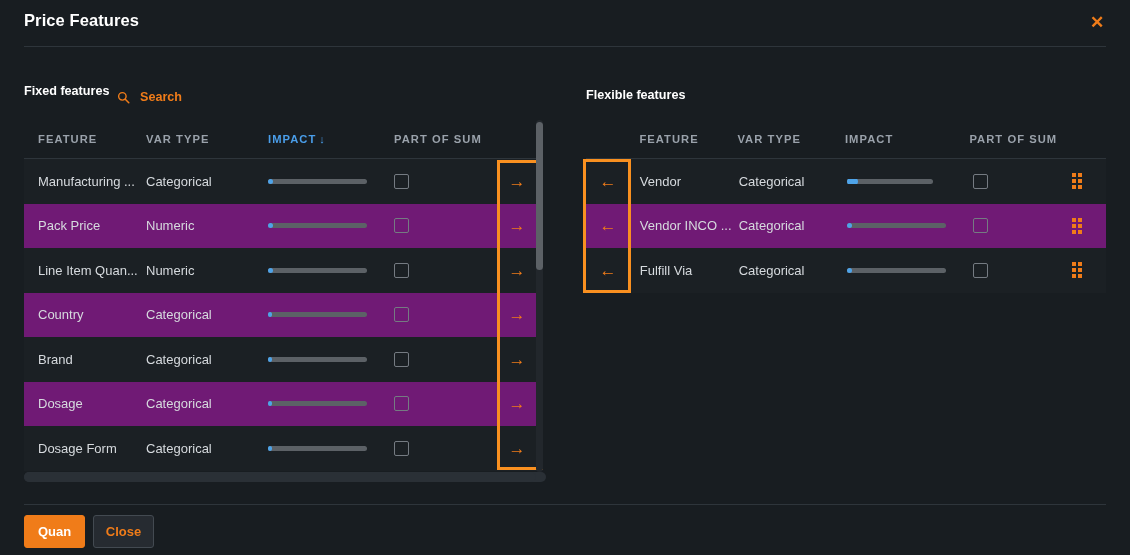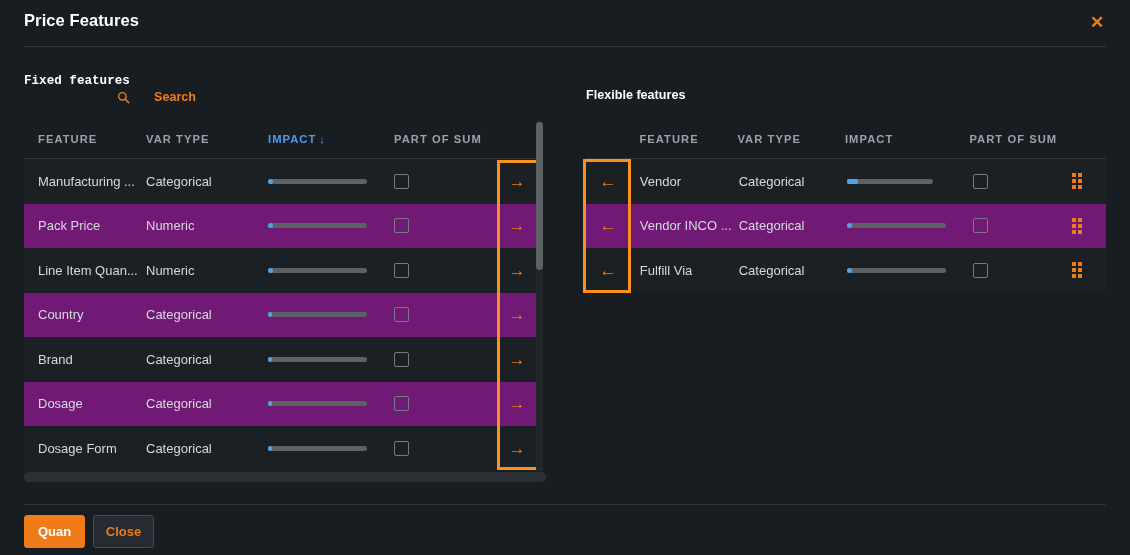--- a/index.html
+++ b/index.html
@@ -56,29 +56,29 @@
   }
 
   
   .panel-label {
     position: absolute;
     font-size: 12.6px;
     font-weight: bold;
     color: #ffffff;
     white-space: nowrap;
   }
-  .left-label  { left: 24px;  top: 74px; font-family: Liberation Mono, monospace; }
+  .left-label  { left: 24px;  top: 84px; }
   .right-label { left: 586px; top: 88px; text-align: center; }
 
   .search-link {
     position: absolute;
     left: 117px; top: 90px;
     display: flex;
     align-items: center;
-    gap: 24px;
+    gap: 10px;
     color: #f07c19;
     font-size: 12.6px;
     font-weight: bold;
     cursor: pointer;
   }
   .search-link svg { display: block; }
 
   
   .table-wrap { position: absolute; }
   .left-table  { left: 24px;  top: 120px; width: 516px; }

